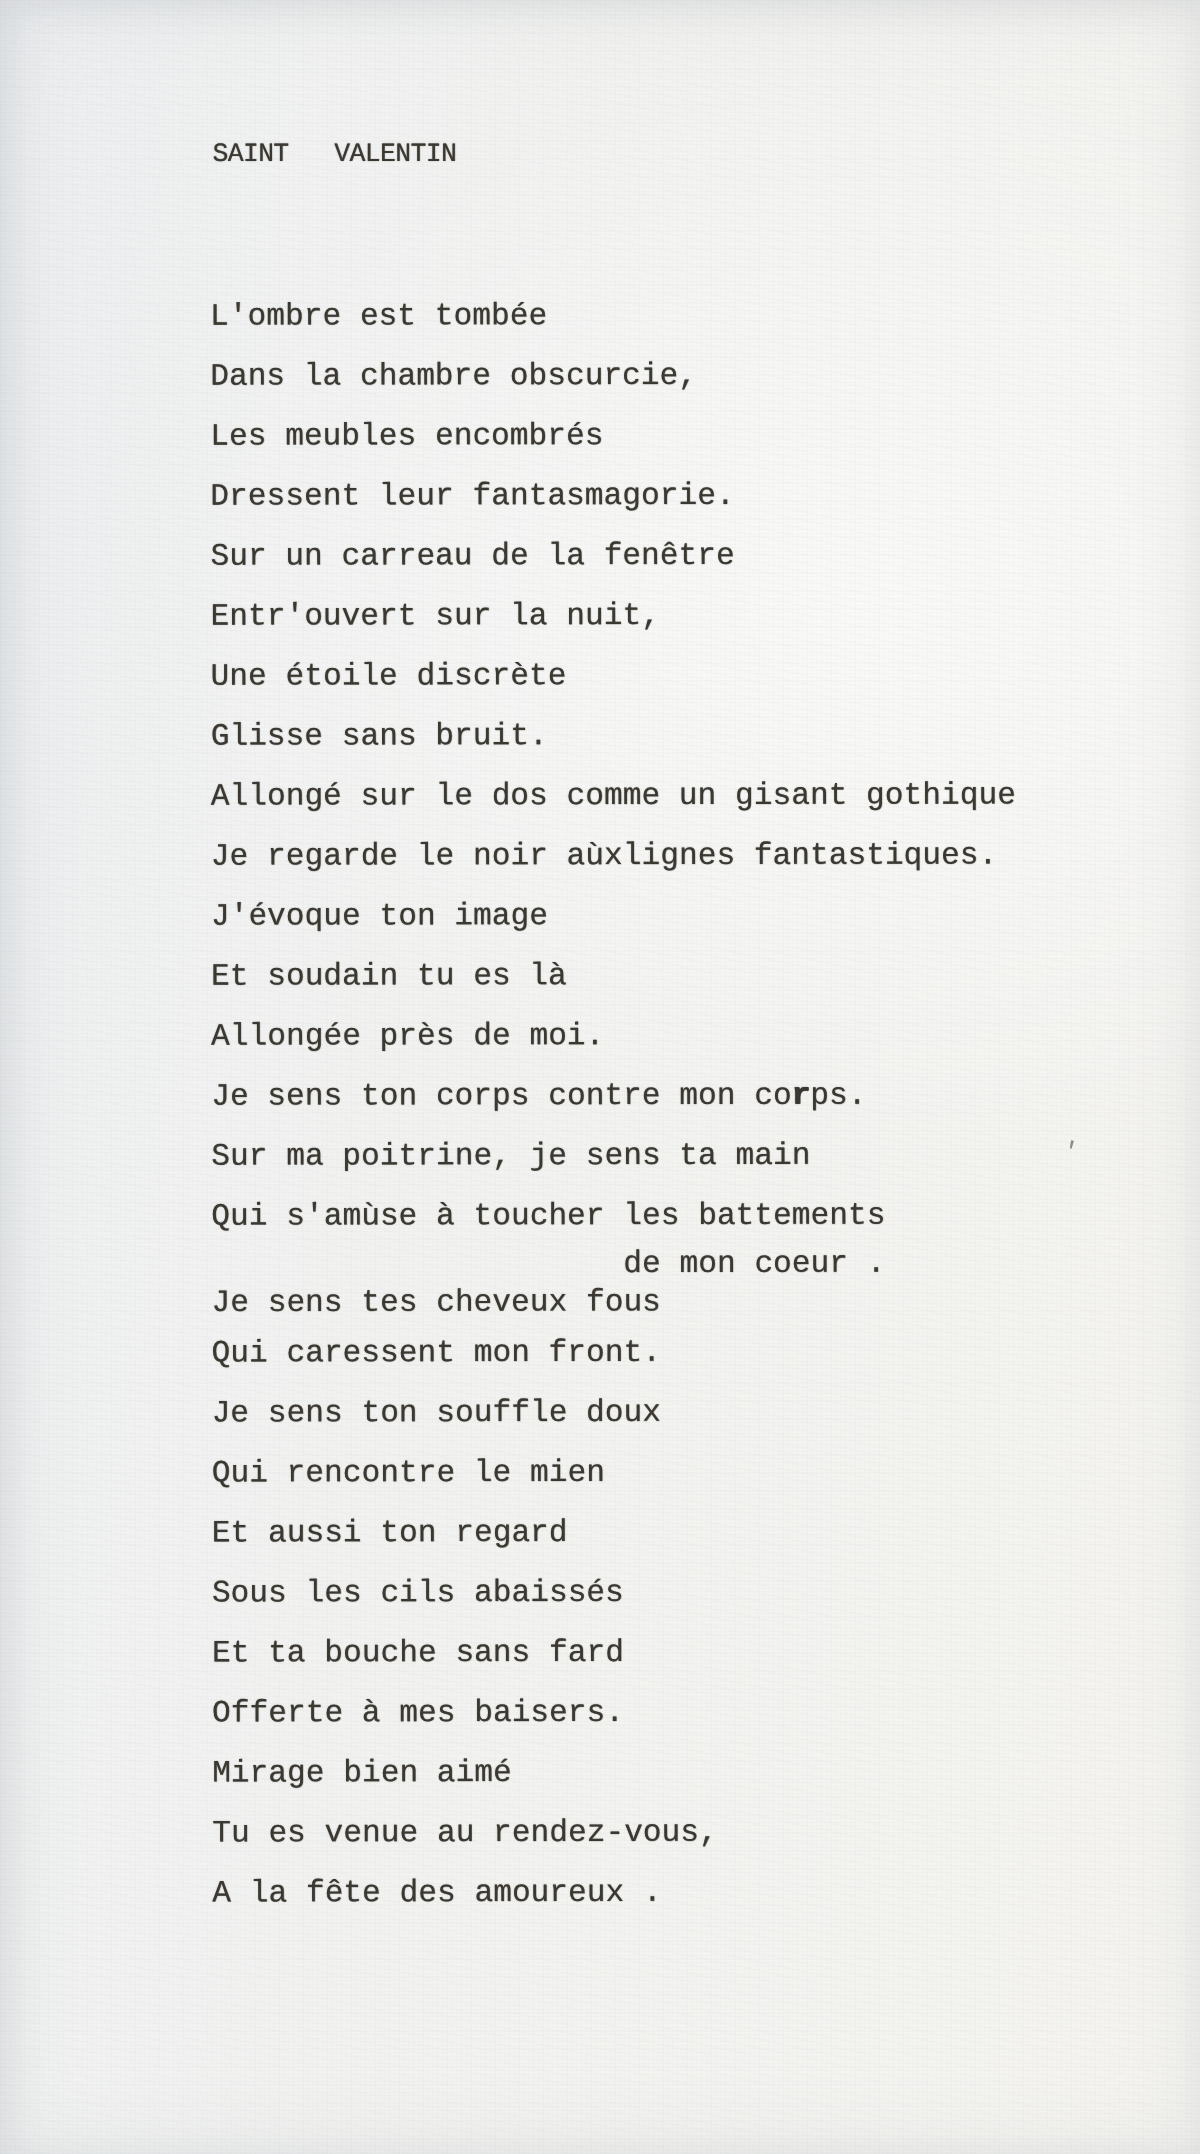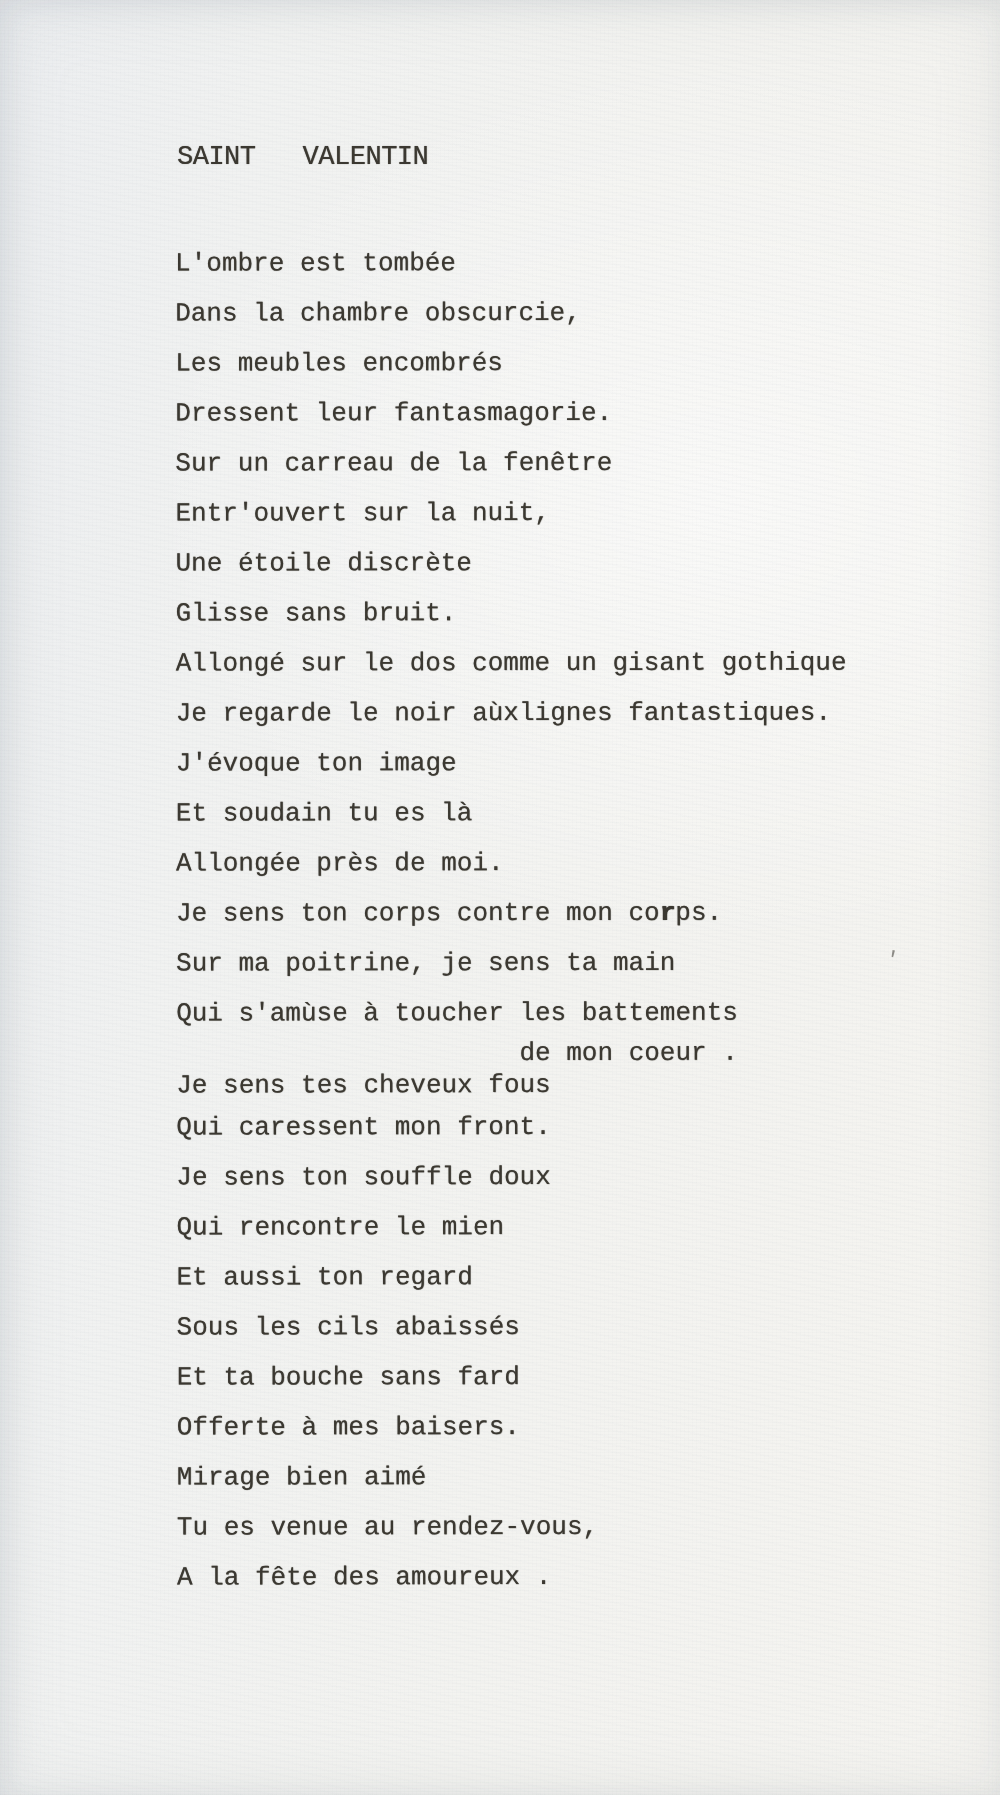--- a/index.html
+++ b/index.html
@@ -30,22 +30,22 @@
     position: absolute; inset: 0;
     pointer-events: none;
     background-image:
       repeating-linear-gradient(0deg,  rgba(120,130,142,0.028) 0 1px, rgba(255,255,255,0) 1px 3px),
       repeating-linear-gradient(90deg, rgba(120,130,142,0.020) 0 1px, rgba(255,255,255,0) 1px 4px),
       repeating-linear-gradient(12deg, rgba(200,205,212,0.05) 0 2px, rgba(255,255,255,0) 2px 7px);
   }
   .title {
     position: absolute;
     left: 177px;
-    top: 142px;
-    font-size: 27px;
+    top: 116px;
+    font-size: 22px;
     letter-spacing: -0.5px;
     font-weight: normal;
     color: var(--ink);
     white-space: pre;
     text-shadow: 0 0 1px rgba(59,56,49,0.65), 0.4px 0.4px 0 rgba(59,56,49,0.35);
   }
   .poem {
     position: absolute;
     left: 176px;
     top: 238px;

